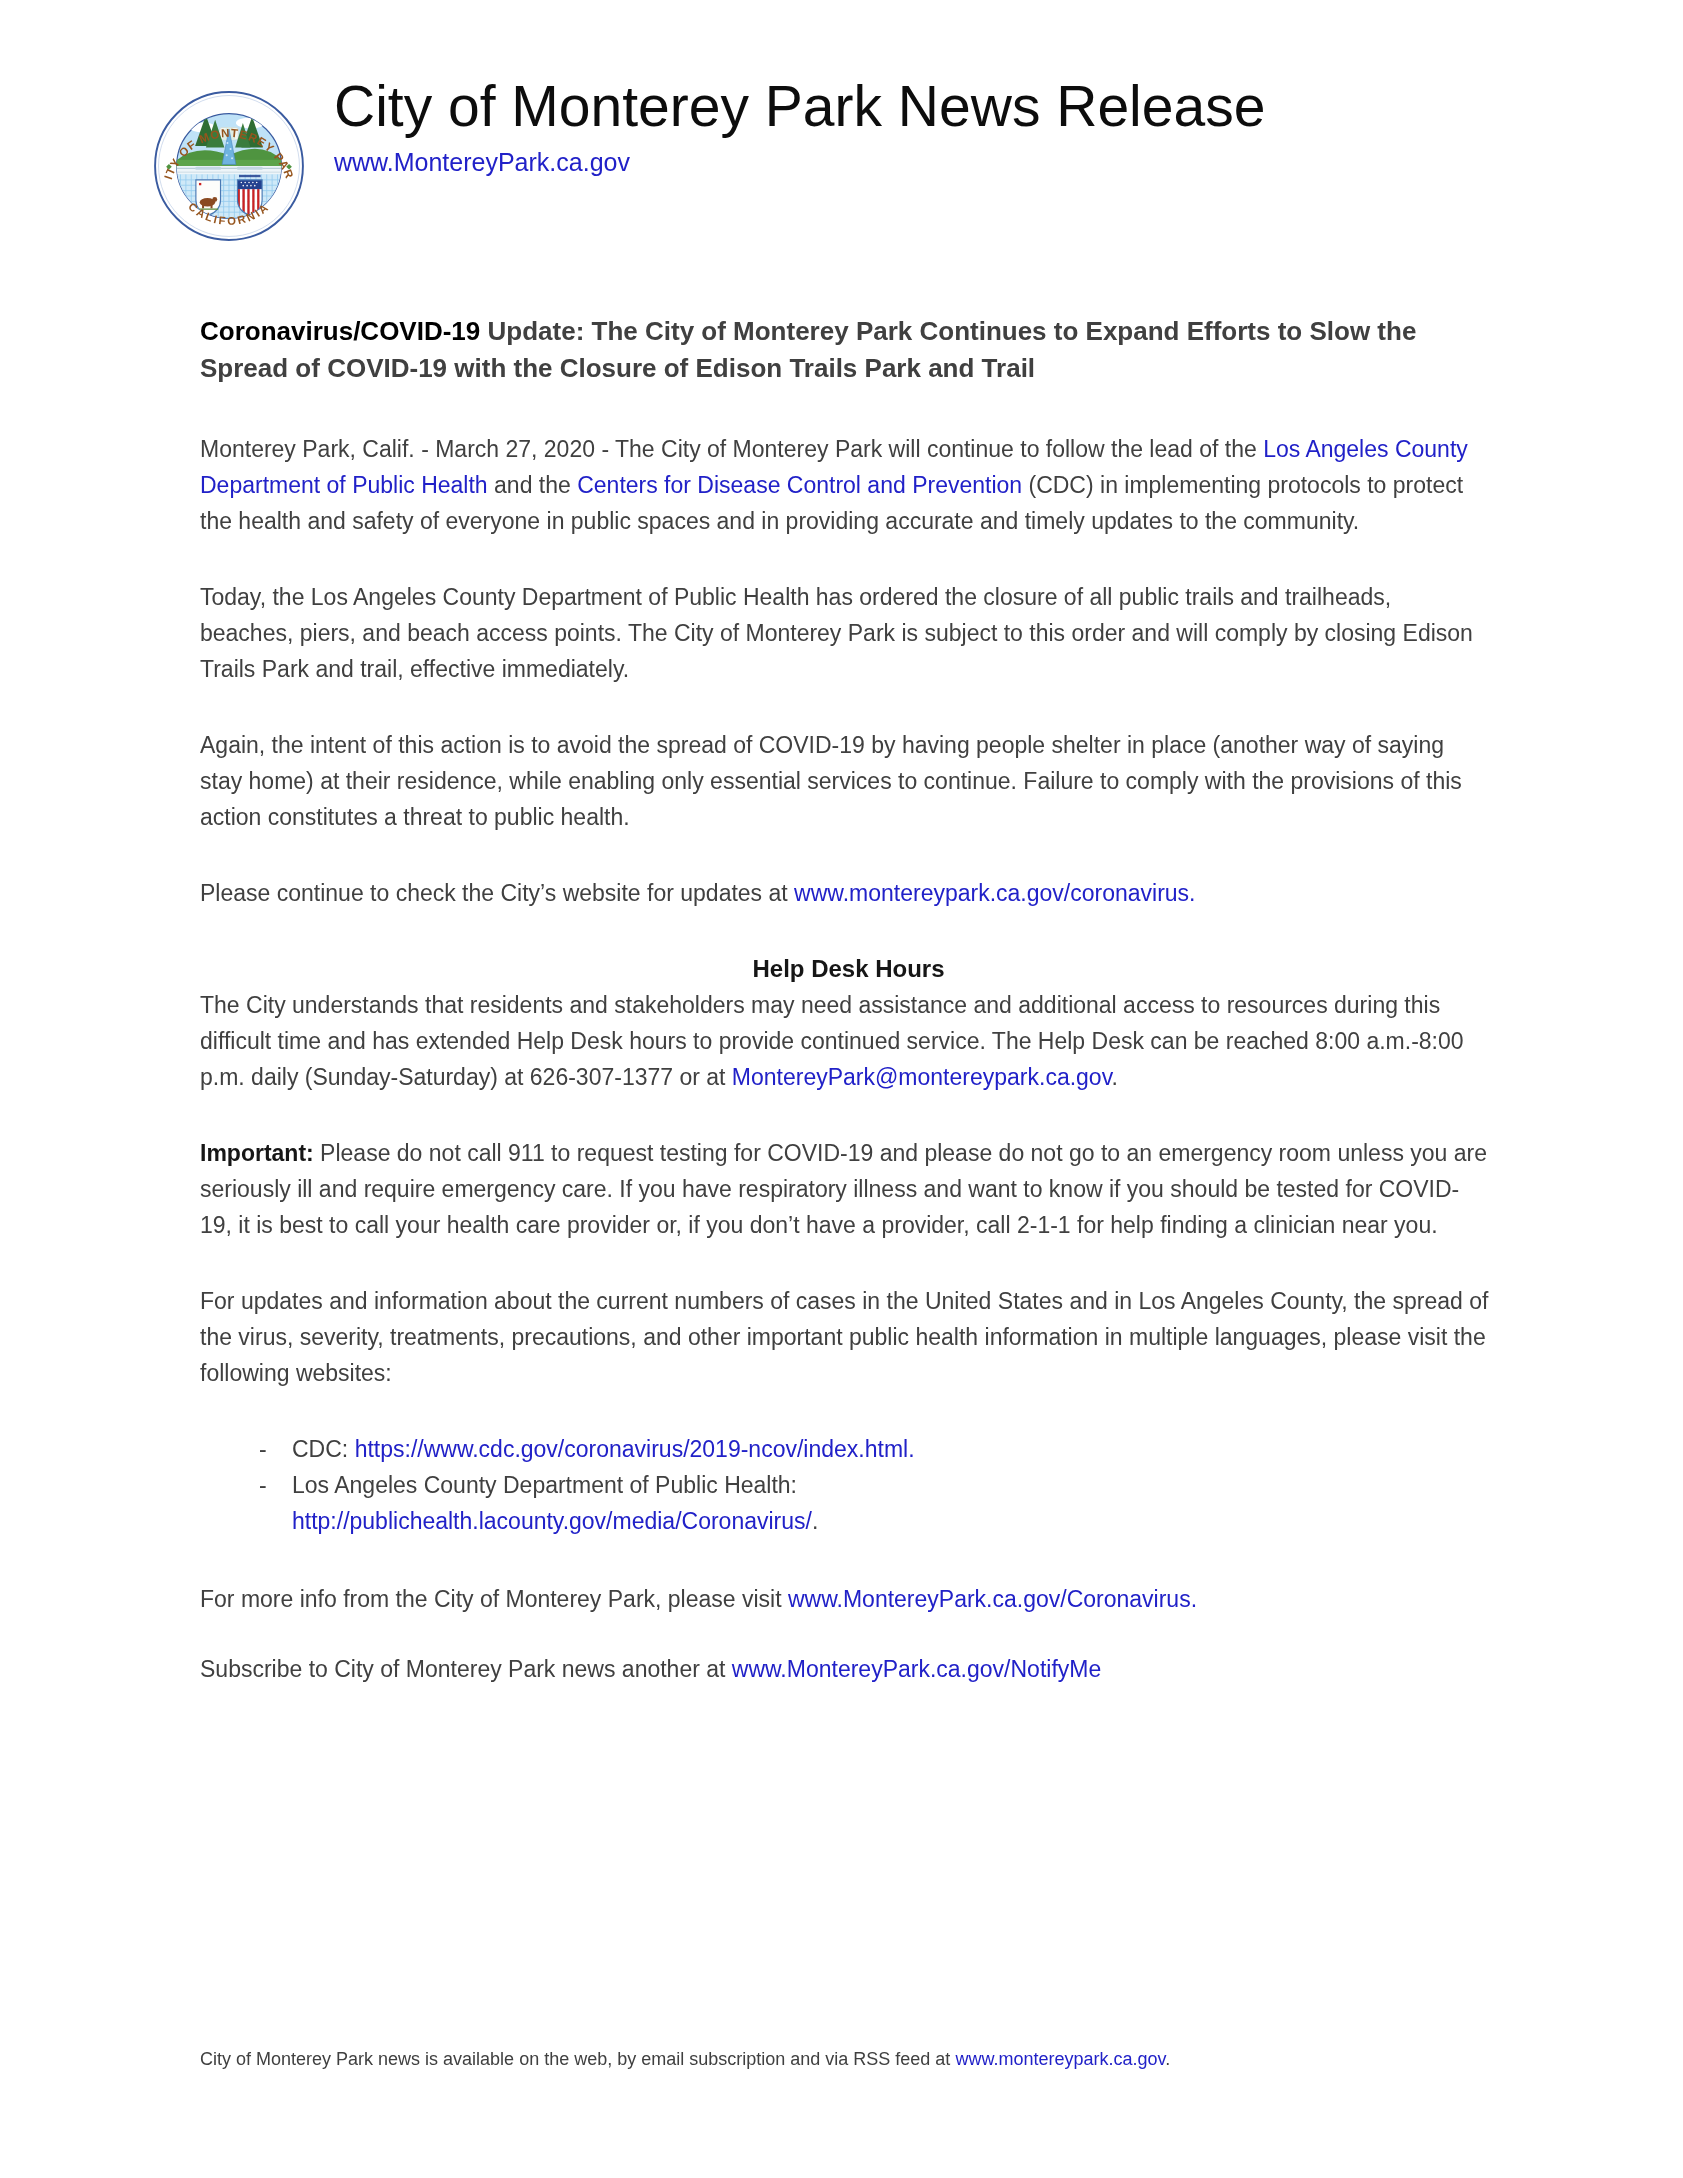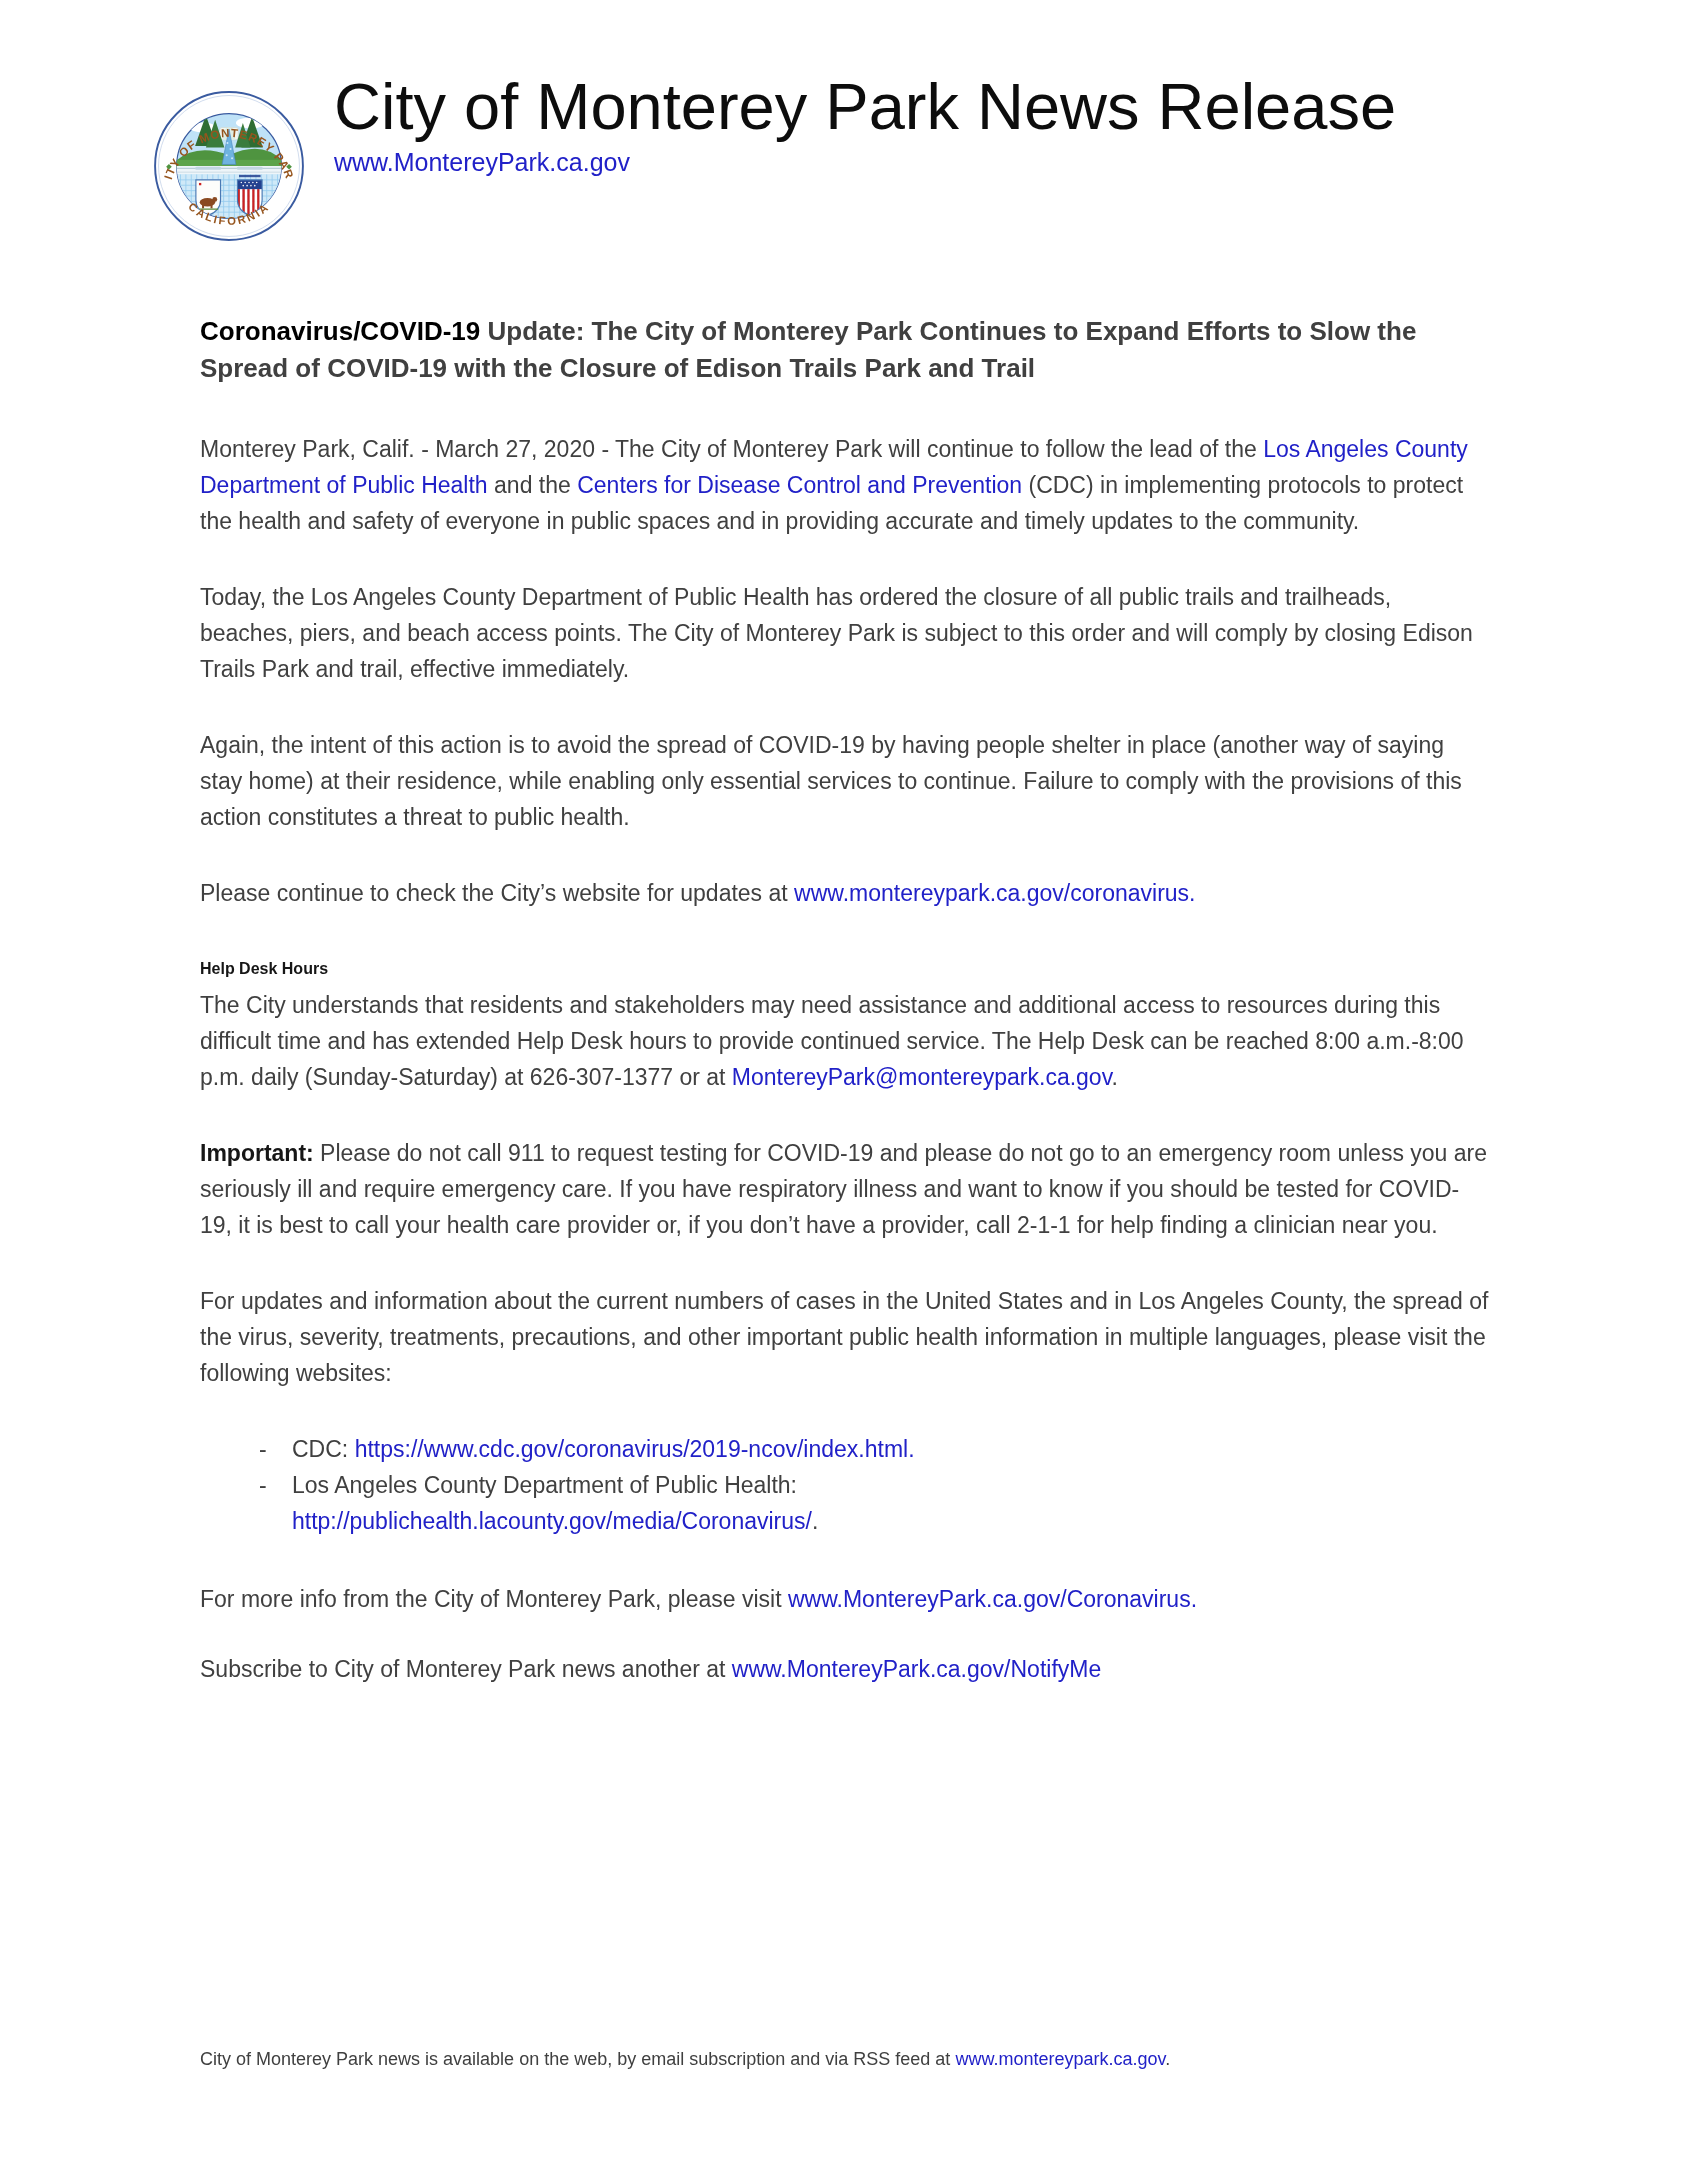--- a/index.html
+++ b/index.html
@@ -7,37 +7,37 @@
     width: 1683px; height: 2178px; position: relative;
     font-family: "Liberation Sans", "DejaVu Sans", sans-serif;
     -webkit-font-smoothing: antialiased;
   }
   .page { position: absolute; inset: 0; background: #ffffff; overflow: hidden; }
 
   
   .header-seal { position: absolute; left: 152px; top: 89px; width: 154px; height: 154px; }
   .header-text { position: absolute; left: 334px; top: 77px; }
   .page-title {
-    font-size: 65px; line-height: 59px; color: #0d0d0d;
+    font-size: 57px; line-height: 59px; color: #0d0d0d;
     letter-spacing: 0px; white-space: nowrap;
   }
   .header-url {
     display: inline-block; margin-top: 11px; font-size: 25px; line-height: 30px;
     color: #2121c8; text-decoration: none; cursor: pointer;
   }
 
   
   .content {
     position: absolute; left: 200px; top: 305px; width: 1297px;
     font-size: 23px; line-height: 36px; color: #404040;
   }
   .headline { font-weight: bold; font-size: 26px; line-height: 37px; margin: 8px 0 44px 0; color: #404040; }
   .headline .lead { color: #000000; }
   .content p { margin: 0 8px 40px 0; }
-  .section-heading { font-weight: bold; font-size: 16px; color: #161616; margin: 0; line-height: 36px; }
+  .section-heading { font-weight: bold; font-size: 24px; color: #161616; margin: 0; line-height: 36px; text-align: center; }
   .mt0 { margin-top: 0; }
   .tight { margin-bottom: 34px !important; }
   b.imp { color: #161616; }
   a.link { color: #2121c8; text-decoration: none; cursor: pointer; }
 
   .bullets { margin: 0 0 42px 0; }
   .bullet-row { display: flex; padding-left: 59px; }
   .bullet-dash { width: 33px; flex: none; }
   .bullet-body { flex: 1; }
 

